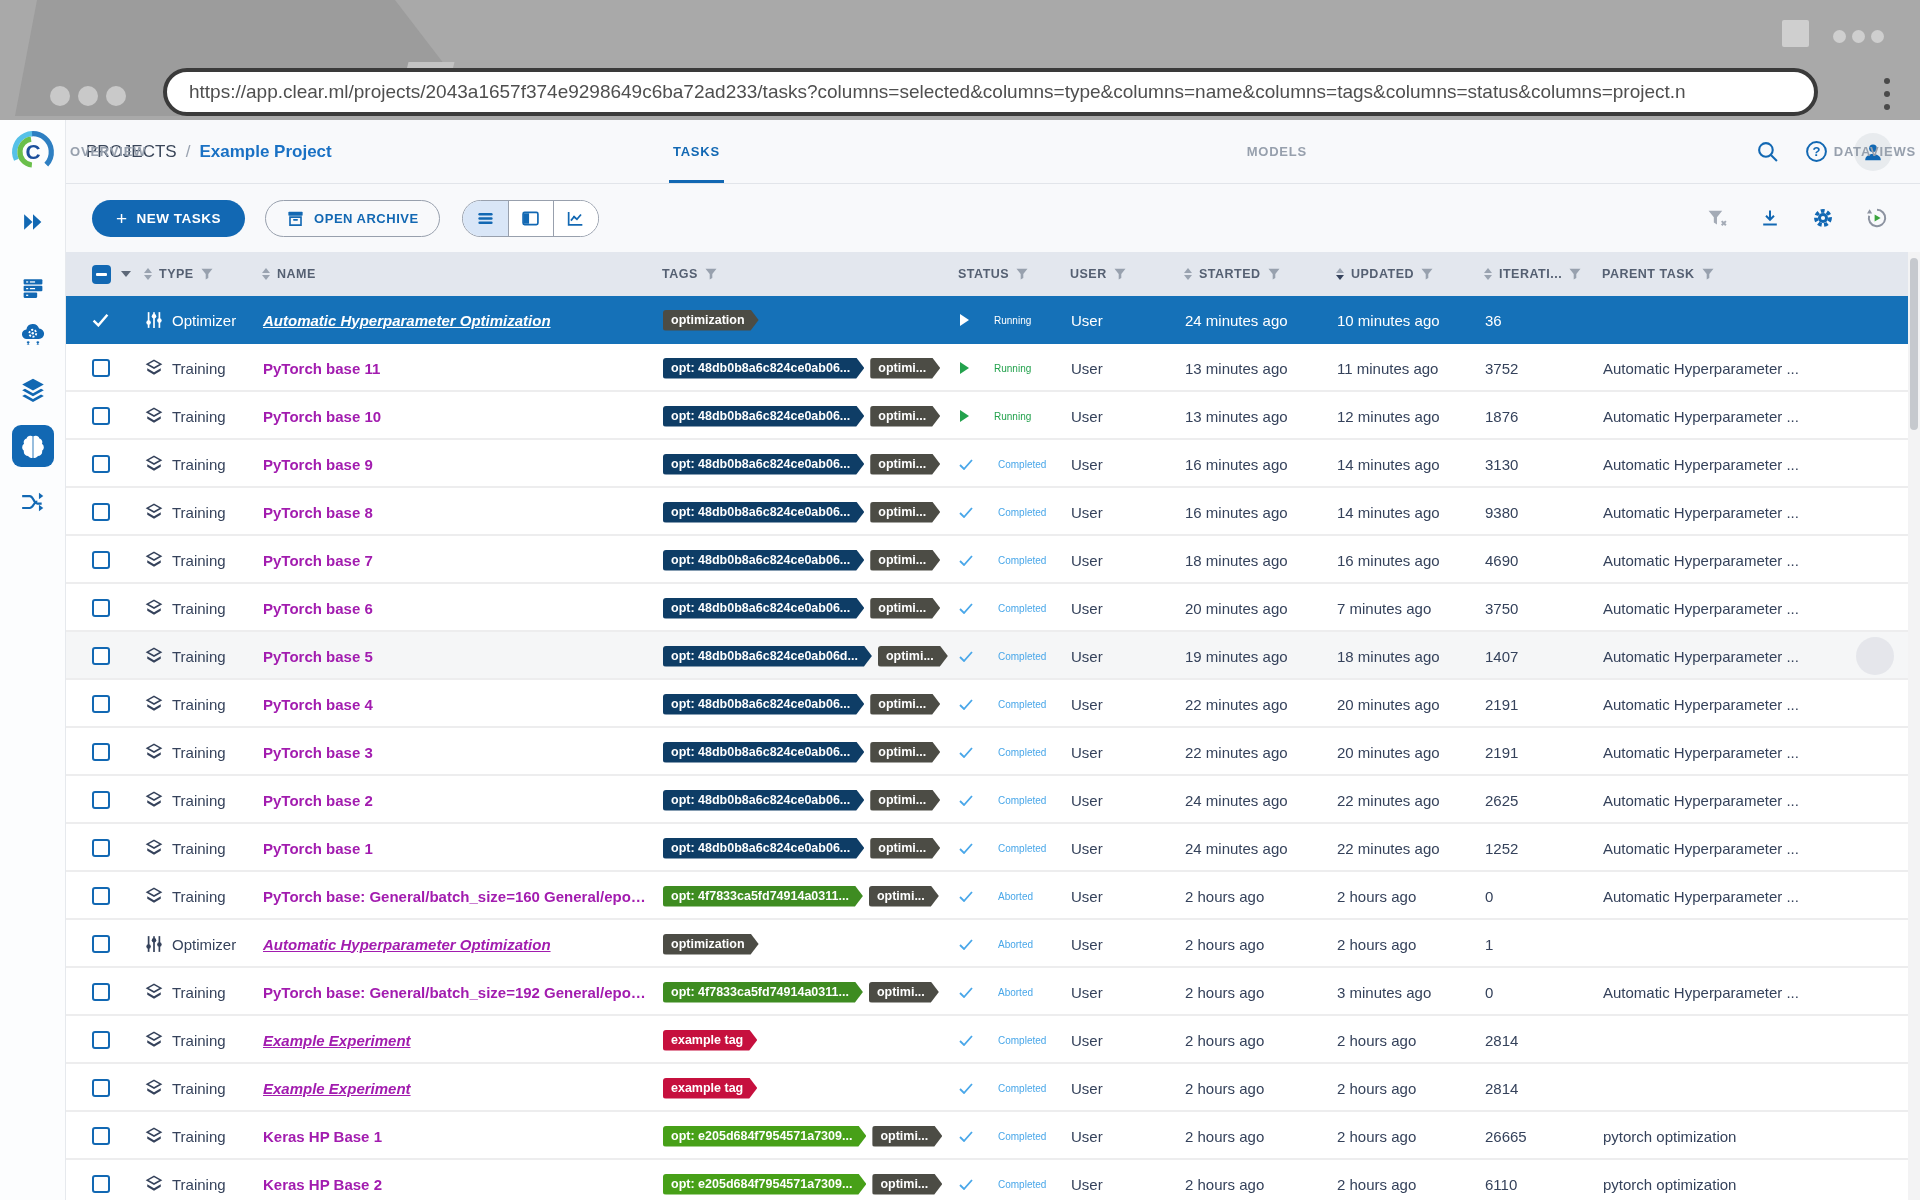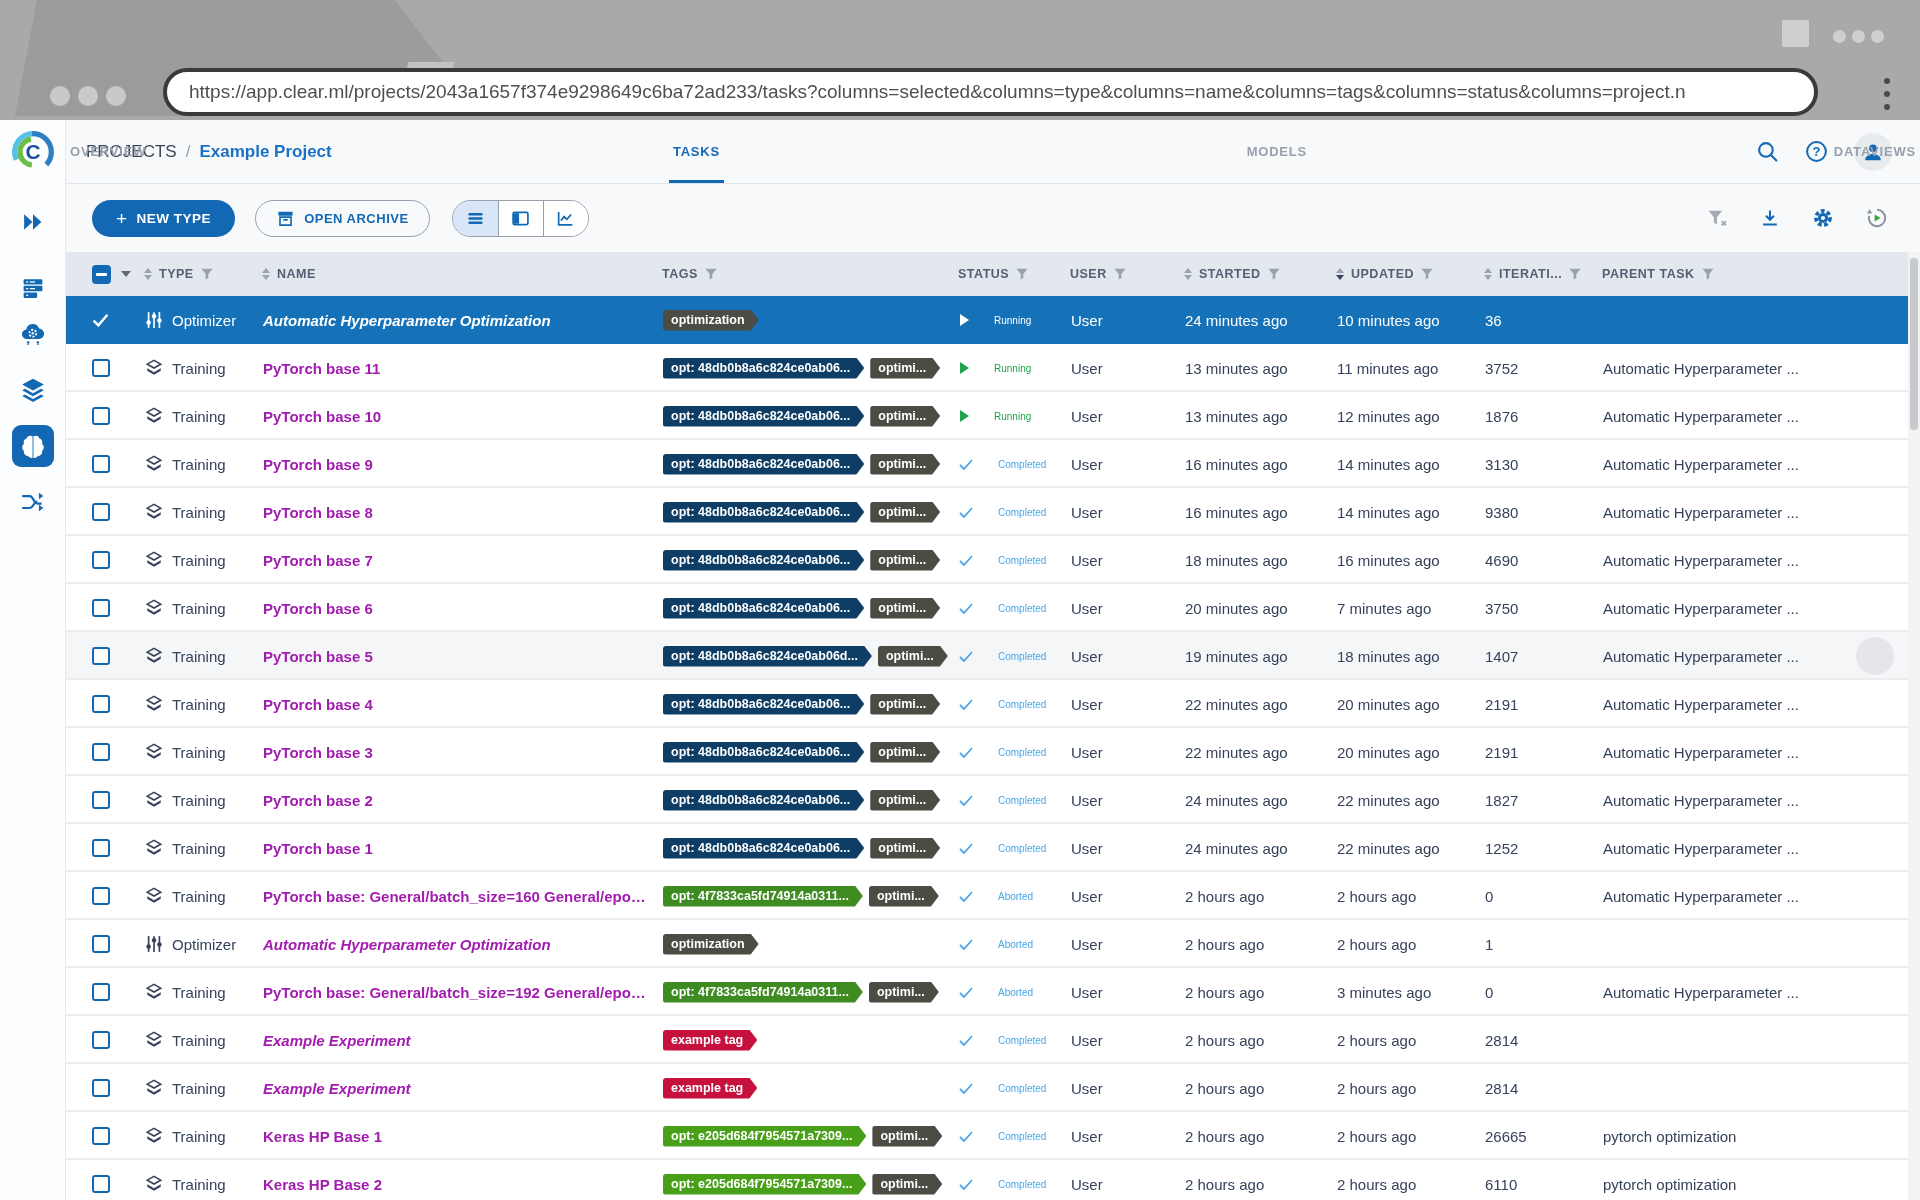--- a/index.html
+++ b/index.html
@@ -76,21 +76,21 @@
   .row.hovered { background:#f5f6f7; }
   .row.selected { background:#1571b8; box-shadow:none; }
   .cell { font-size:15px; color:#35425b; white-space:nowrap; overflow:hidden; text-overflow:ellipsis; padding-left:5px; }
   .row.selected .cell { color:#fff; }
   .cell.c-check { padding-left:26px; display:flex; }
   .cb { width:18px; height:18px; border:2px solid #1268b3; border-radius:3px; background:#fff; cursor:pointer; flex:none; }
   .c-type { display:flex; align-items:center; gap:9px; color:#35425b; }
   .c-type .ticon { display:flex; color:#35425b; flex:none; }
   .row.selected .c-type .ticon { color:#fff; }
   .c-name { font-weight:700; color:#a21caf; padding-right:12px; }
-  .c-name.italic { font-style:italic; }
+  .c-name.italic { font-style:italic;text-decoration:underline; }
   .c-tags { display:flex; gap:6px; overflow:hidden; padding-right:8px; }
   .chip { flex:none; display:inline-flex; align-items:center; height:21px; padding:0 14px 0 8px; color:#fff;
     font-size:12.5px; font-weight:700; clip-path:polygon(0 0,calc(100% - 8px) 0,100% 50%,calc(100% - 8px) 100%,0 100%); border-radius:3px; }
   .c-status { display:flex; align-items:center; gap:25px; font-size:10px; }
   .st-running { color:#23a24d; }
   .st-completed, .st-aborted { color:#49a7e9; }
   .row.selected .c-status, .row.selected .c-status span { color:#fff; }
   .hover-circle { position:absolute; right:14px; top:5px; width:38px; height:38px; border-radius:50%; background:rgba(185,192,204,.28); }
 
   .scrollbar { position:absolute; right:0; top:132px; bottom:0; width:12px; background:#f3f3f4; }
@@ -215,21 +215,21 @@
               <circle cx="12" cy="8" r="4.2"></circle>
               <path d="M3.5 21c0-4.3 3.8-6.8 8.5-6.8s8.5 2.5 8.5 6.8z"></path>
             </svg>
         </span>
       </div>
     </header>
 
     <div class="toolbar">
       <button class="btn-new">
         <span class="plus">+</span>
-        <span>NEW TYPE</span>
+        <span>NEW TASKS</span>
       </button>
       <button class="btn-archive">
         <svg width="19" height="19" viewBox="0 0 20 20" fill="#1268b3">
             <rect x="2.5" y="3" width="15" height="4.2" rx="0.8"></rect>
             <path d="M4.2 8.6h11.6V17H4.2z" fill="none" stroke="#1268b3" stroke-width="1.7"></path>
             <rect x="7.4" y="10.4" width="5.2" height="1.9" rx="0.9"></rect>
           </svg>
         <span>OPEN ARCHIVE</span>
       </button>
       <div class="view-toggle">
@@ -732,21 +732,21 @@
             <span style="display:flex">
               <svg width="14" height="11" viewBox="0 0 14 11" fill="none" stroke="currentColor" stroke-width="1.8">
                 <path d="M1 6l4 4L13 1"></path>
               </svg>
             </span>
             <span>Completed</span>
           </div>
           <div class="cell">User</div>
           <div class="cell">24 minutes ago</div>
           <div class="cell">22 minutes ago</div>
-          <div class="cell">1827</div>
+          <div class="cell">2625</div>
           <div class="cell">Automatic Hyperparameter ...</div>
         </div>
         <div class="row grid">
           <div class="cell c-check">
             <span class="cb"></span>
           </div>
           <div class="cell c-type">
             <span class="ticon">
               <svg width="18" height="18" viewBox="0 0 16 16">
                 <path d="M8 1.2 14 4.6 8 8 2 4.6z" fill="none" stroke="currentColor" stroke-width="1.4"></path>

